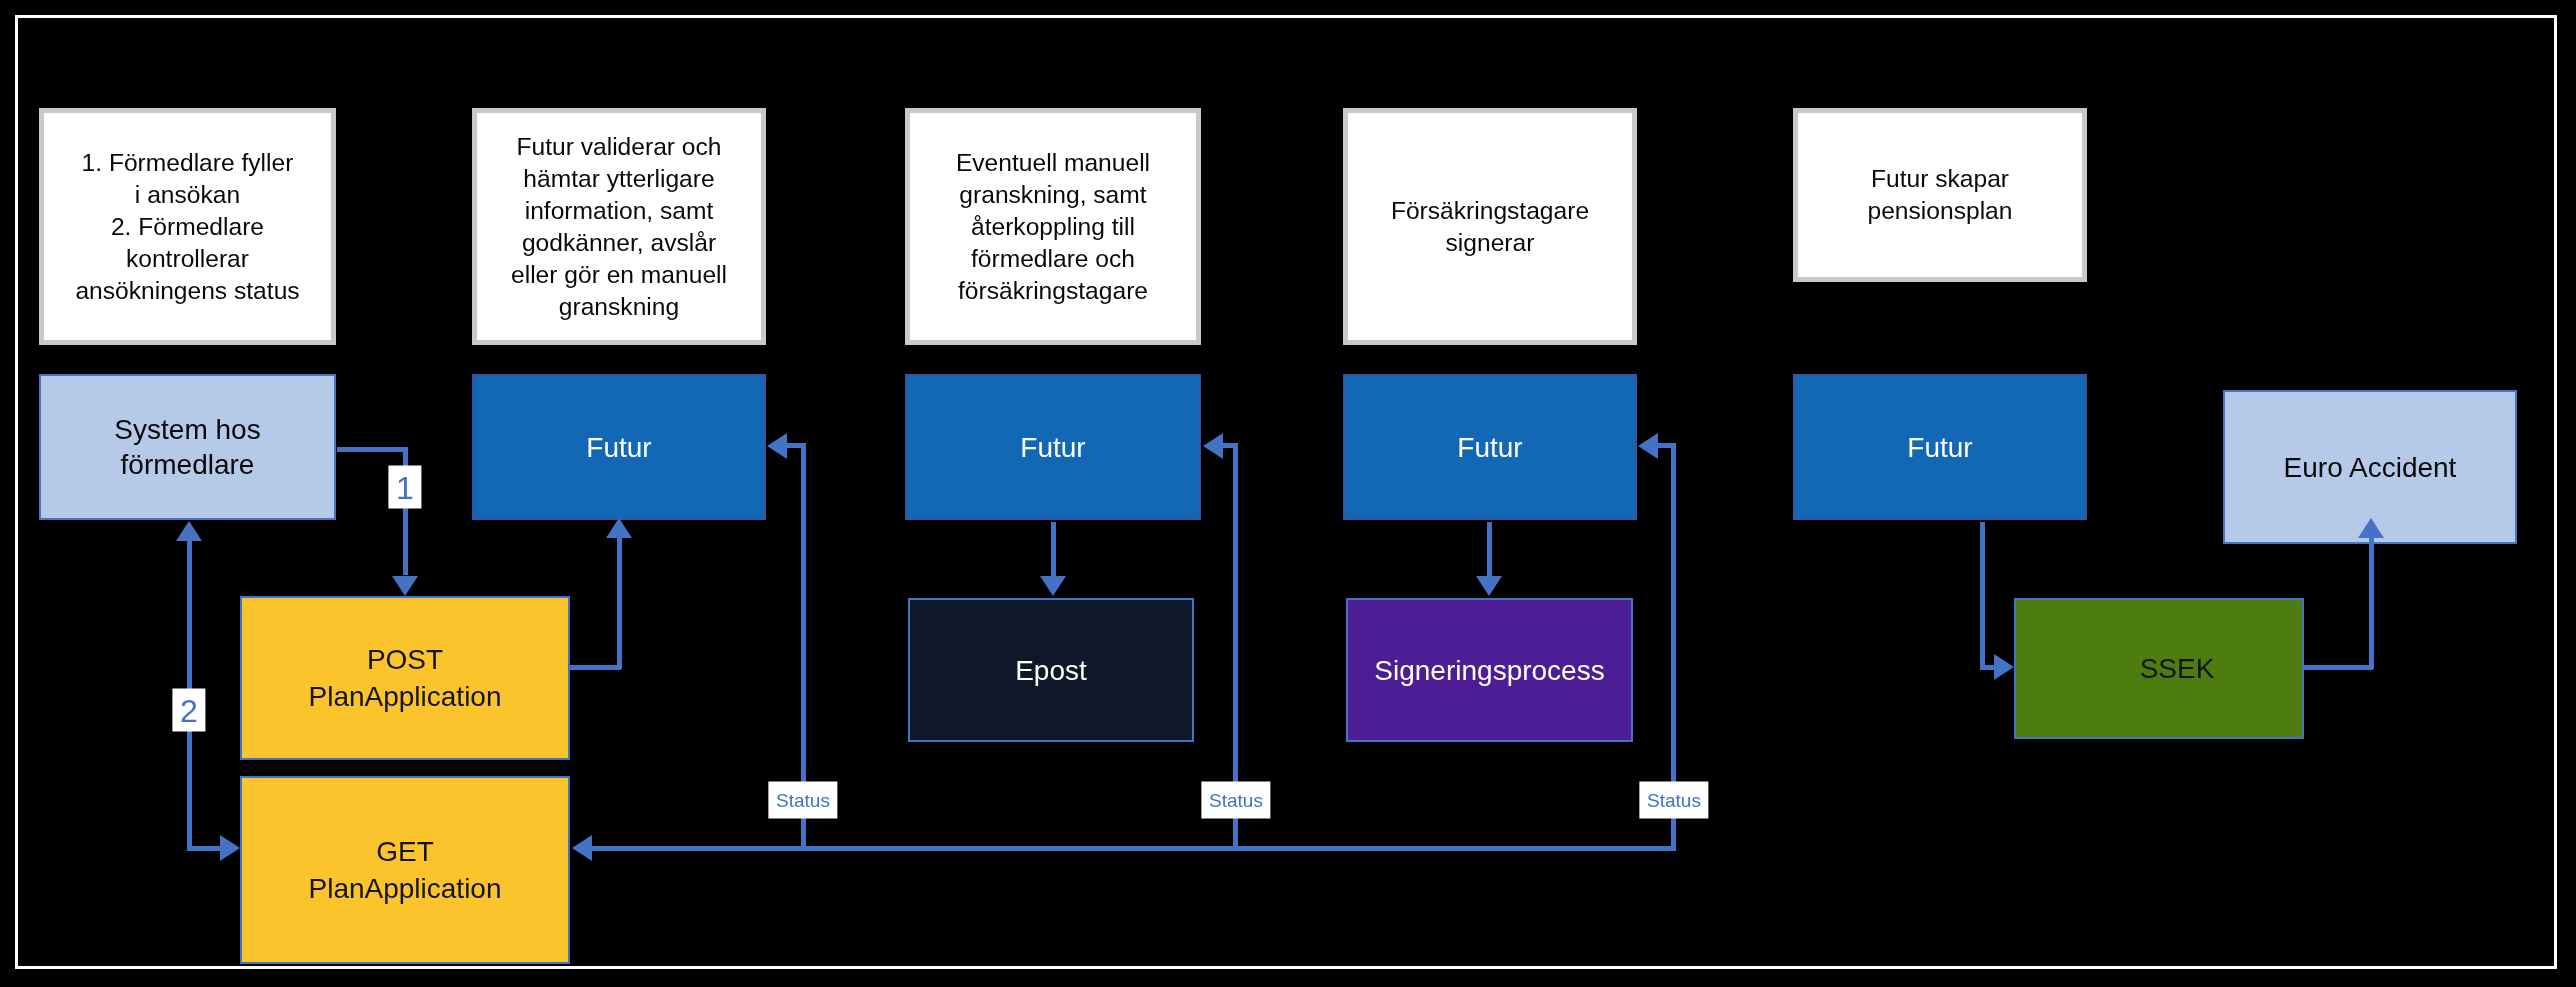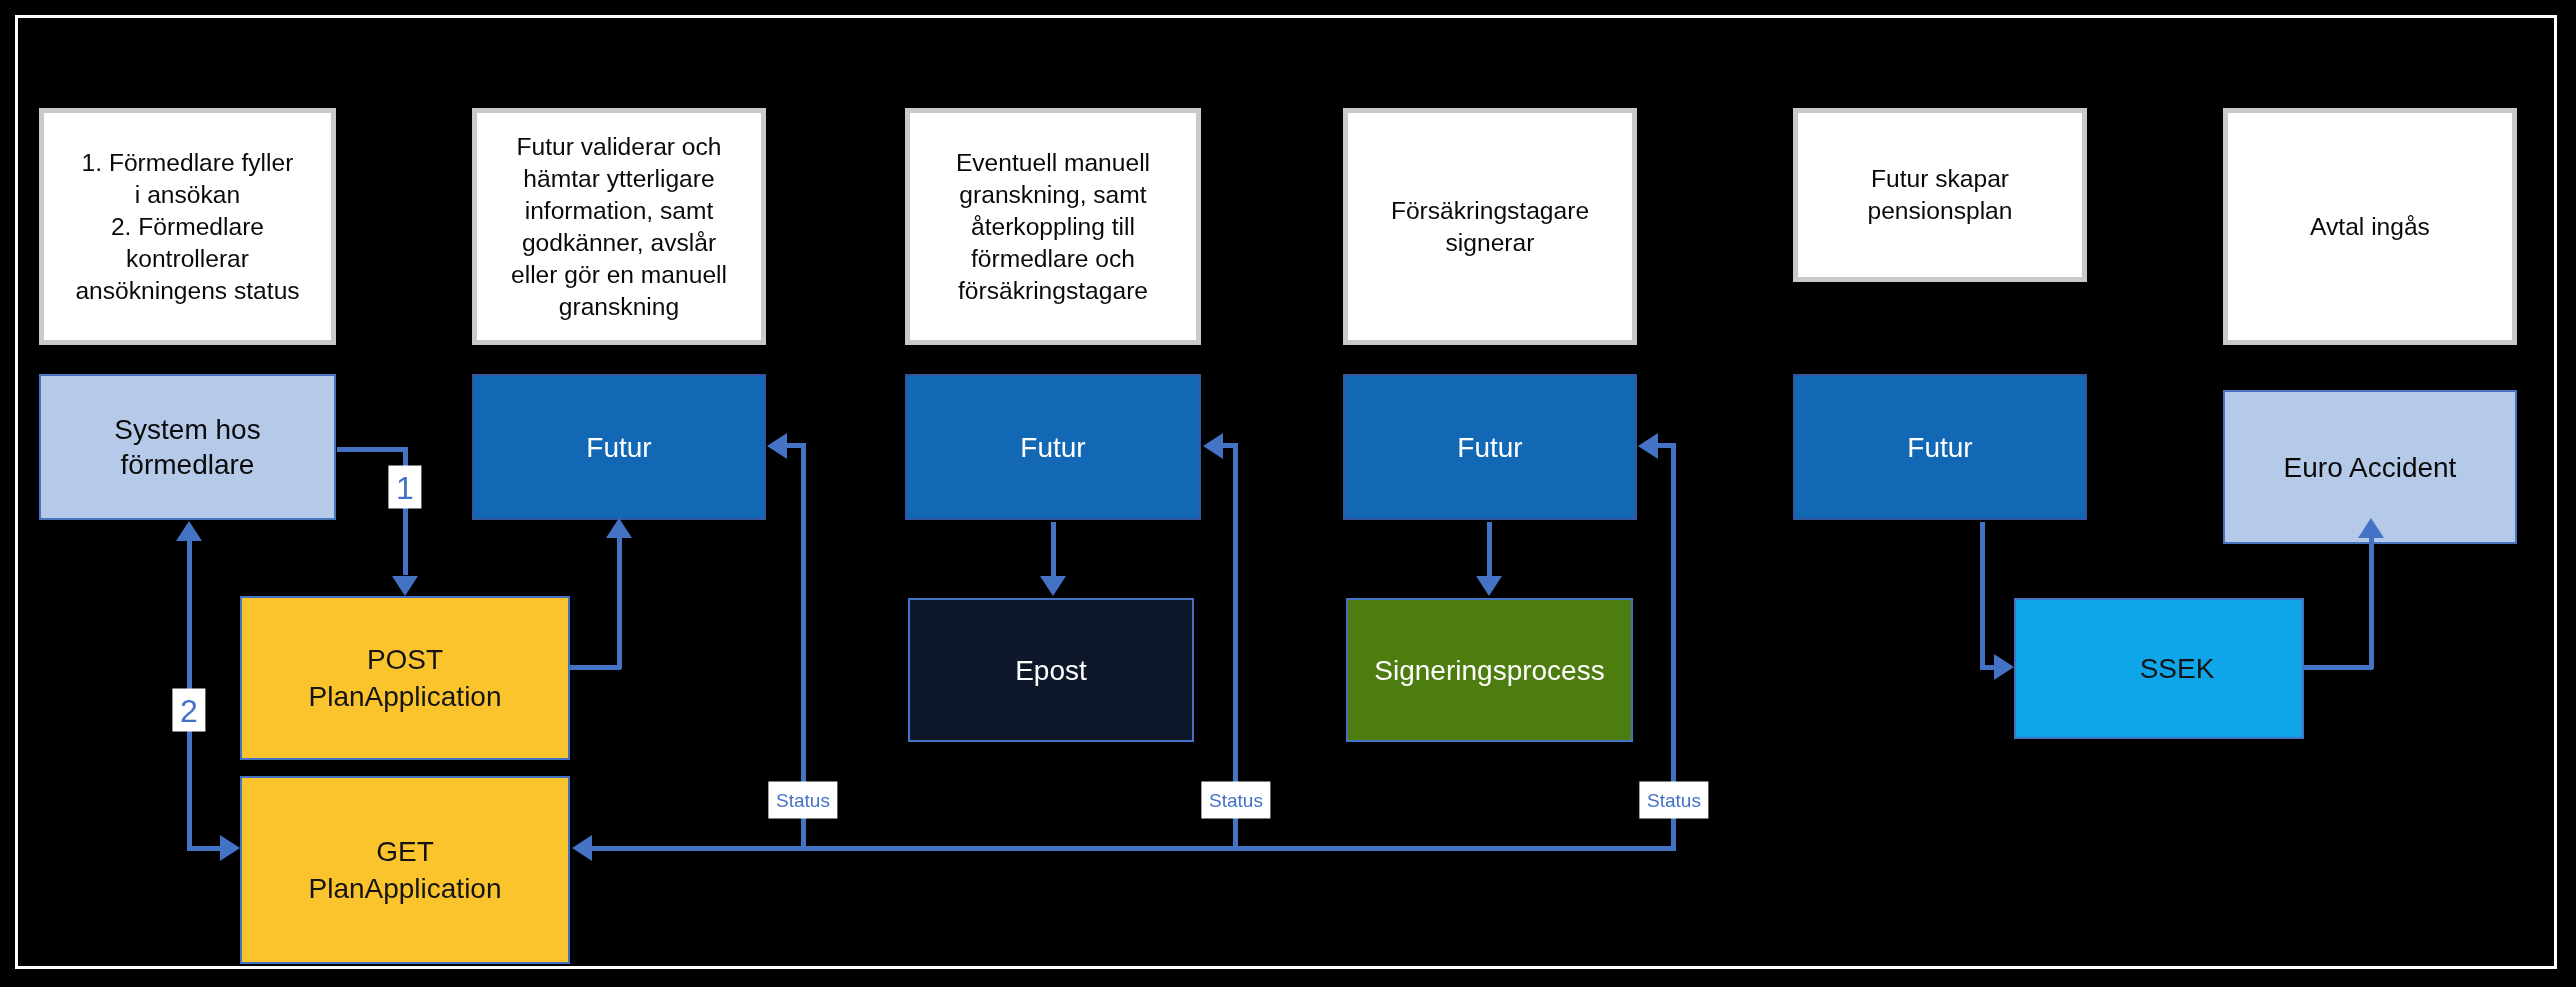--- a/index.html
+++ b/index.html
@@ -11,22 +11,22 @@
   .note{background:#fff;border:5.4px solid #c9c9c9;}
   .note .lbl{font-size:24.6px;line-height:32px;color:#0a0a0a;}
   .actor-dark{background:#1268b5;border:2.3px solid #35569e;}
   .actor-dark .lbl{font-size:28px;line-height:35px;color:#fff;}
   .actor-light{background:#b5cae8;border:2.3px solid #4a74bb;}
   .actor-light .lbl{font-size:28px;line-height:35px;color:#0a0a0a;}
   .proc{border:2.3px solid #4472c4;}
   .proc .lbl{font-size:28px;line-height:37px;}
   .p-yellow{background:#fbc42c;} .p-yellow .lbl{color:#141414;}
   .p-orange{background:#0f172a;} .p-orange .lbl{color:#fff;}
-  .p-gray{background:#4d7c0f;}   .p-gray .lbl{color:#fff;}
-  .p-green{background:#0ea5e9;padding-left:36px;}  .p-green .lbl{color:#141414;}
+  .p-gray{background:#4c1d95;}   .p-gray .lbl{color:#fff;}
+  .p-green{background:#4d7c0f;padding-left:36px;}  .p-green .lbl{color:#141414;}
   .seg{position:absolute;background:#4472c4;}
   .ah{position:absolute;width:0;height:0;border-style:solid;border-color:transparent;}
   .ah-down {border-left-width:13px;border-right-width:13px;border-top:20px solid #4472c4;border-bottom-width:0;}
   .ah-up   {border-left-width:13px;border-right-width:13px;border-bottom:20px solid #4472c4;border-top-width:0;}
   .ah-left {border-top-width:13px;border-bottom-width:13px;border-right:20px solid #4472c4;border-left-width:0;}
   .ah-right{border-top-width:13px;border-bottom-width:13px;border-left:20px solid #4472c4;border-right-width:0;}
   .chip{position:absolute;transform:translate(-50%,-50%);background:#fff;color:#4472c4;z-index:5;padding:1.5px 7.7px;}
   .chip-num{font-size:32px;line-height:40px;}
   .chip-status{font-size:19px;line-height:34px;text-align:center;}
 </style>
@@ -58,23 +58,20 @@
 förmedlare och
 försäkringstagare</div>
     </div>
   <div class="box note" style="left:1343px;top:108px;width:294px;height:237px">
       <div class="lbl">Försäkringstagare
 signerar</div>
     </div>
   <div class="box note" style="left:1793px;top:108px;width:294px;height:174px">
       <div class="lbl">Futur skapar
 pensionsplan</div>
-    </div>
-  <div class="box note" style="left:2223px;top:108px;width:294px;height:237px">
-      <div class="lbl">Avtal ingås</div>
     </div>
 
   <div class="box actor-light" style="left:39px;top:374px;width:297px;height:146px">
       <div class="lbl">System hos
 förmedlare</div>
     </div>
   <div class="box actor-dark" style="left:472px;top:374px;width:294px;height:146px">
       <div class="lbl">Futur</div>
     </div>
   <div class="box actor-dark" style="left:905px;top:374px;width:296px;height:146px">

